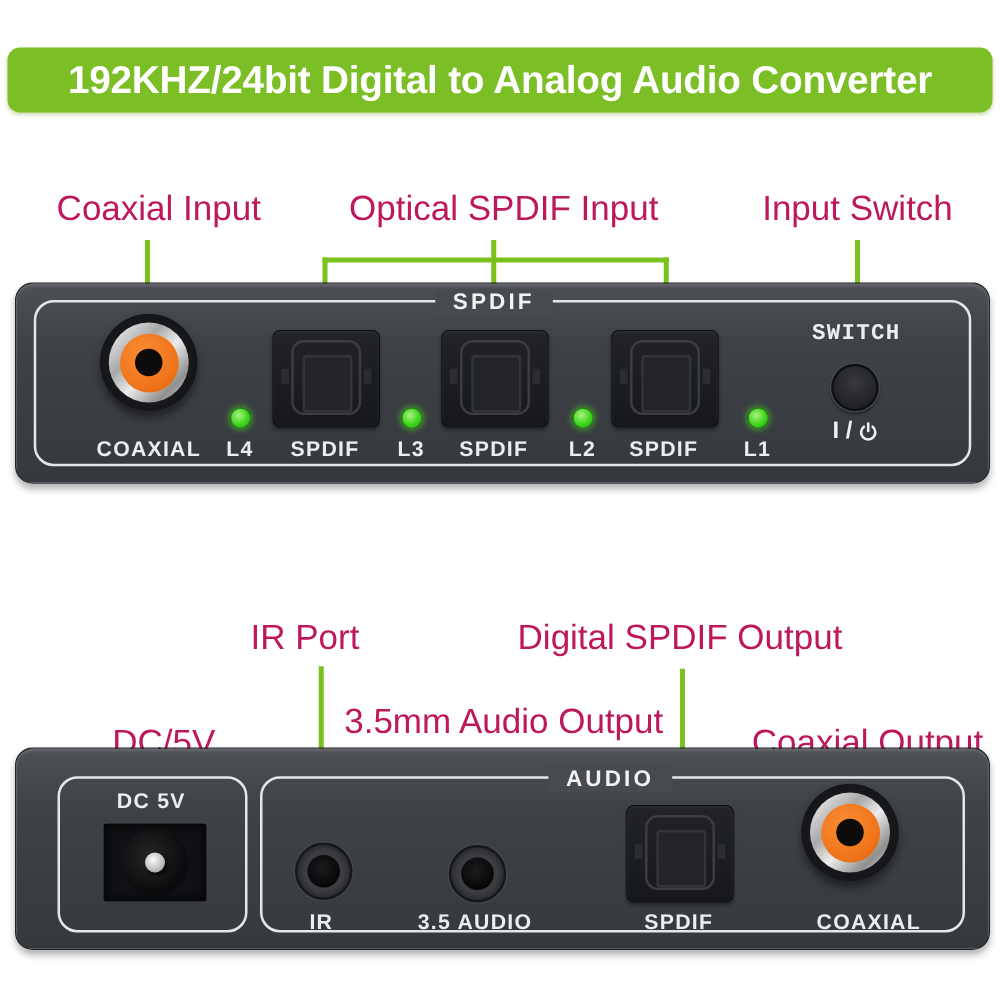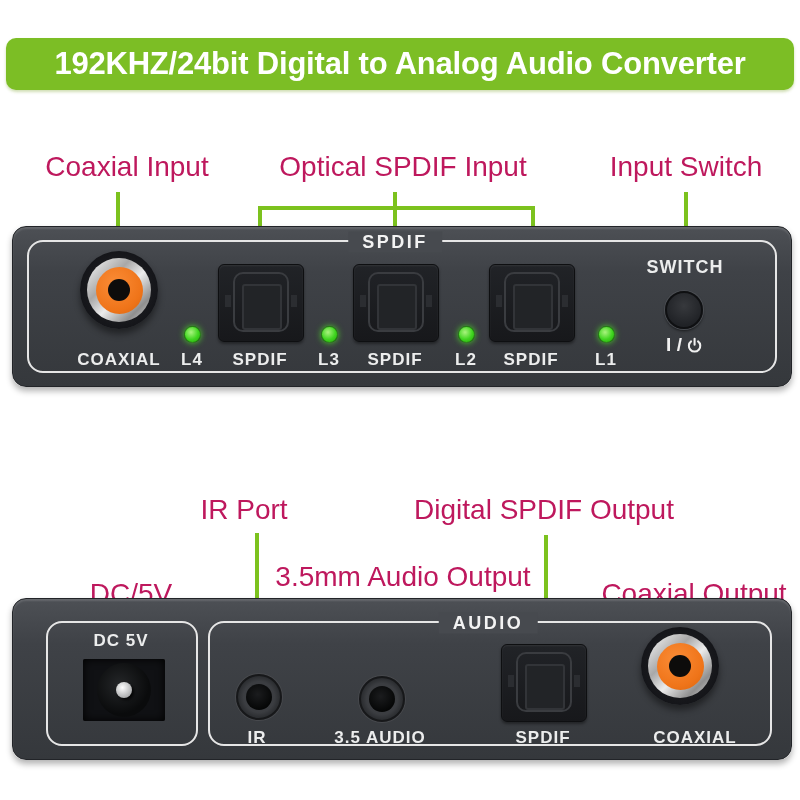--- a/index.html
+++ b/index.html
@@ -182,21 +182,21 @@
     <div class="tos-ring"></div>
     <div class="tos-inner"></div>
     <div class="tos-notch" style="left:6px;"></div>
     <div class="tos-notch" style="right:6px;"></div>
   </div>
   <div class="plabel" style="left:518px;top:123px;">SPDIF</div>
 
   <div class="led" style="left:585px;top:99px;"></div>
   <div class="plabel" style="left:593px;top:123px;">L1</div>
 
-  <div class="plabel" style="left:672px;top:30px;font-size:18px;">SWITCH</div>
+  <div class="plabel" style="left:672px;top:30px;font-size:18px;font-family:Liberation Mono, monospace;">SWITCH</div>
   <div class="switch-btn" style="left:652px;top:64px;"></div>
   <div class="power-row" style="left:672px;top:107px;">
     <span>I /</span>
     <span style="display:flex;">
       <svg width="19" height="19" viewBox="0 0 24 24" fill="none">
         <path d="M12 3.5 v7.5" stroke="#f0f0f0" stroke-width="2.6" stroke-linecap="round"></path>
         <path d="M7.6 6.8 a7.2 7.2 0 1 0 8.8 0" stroke="#f0f0f0" stroke-width="2.6" stroke-linecap="round"></path>
       </svg>
     </span>
   </div>

